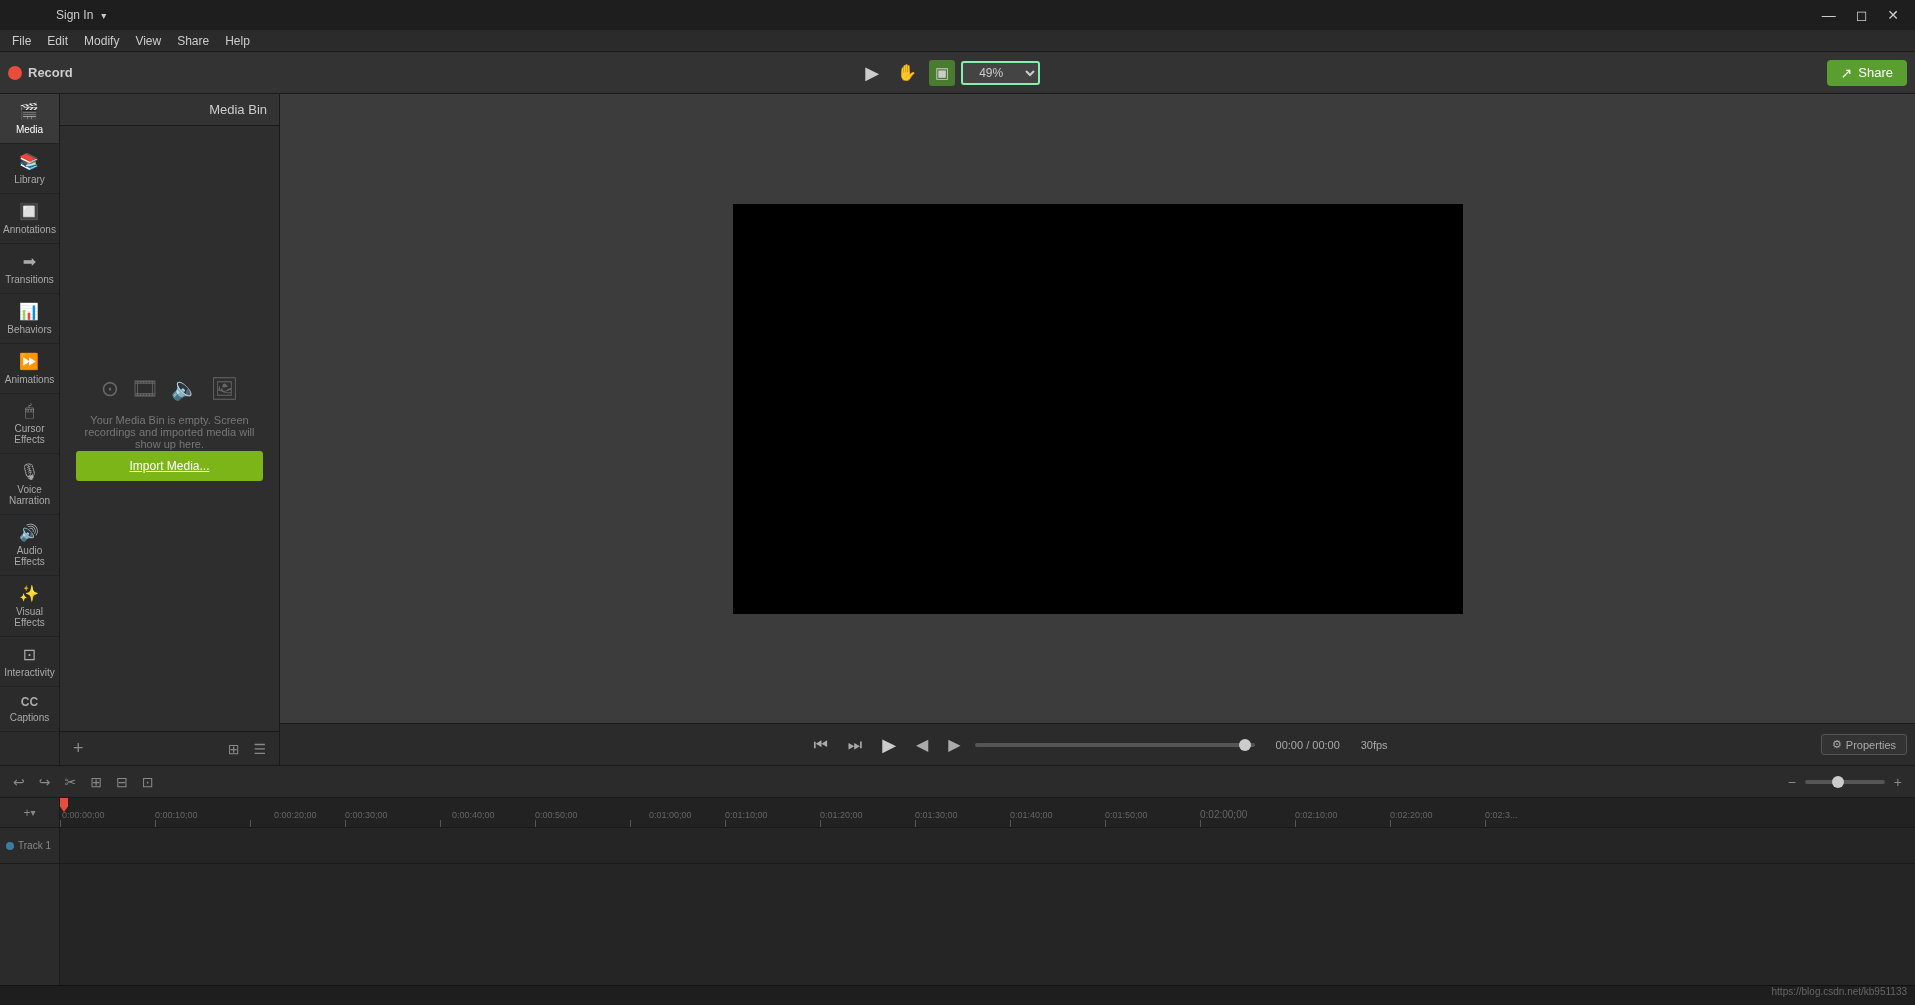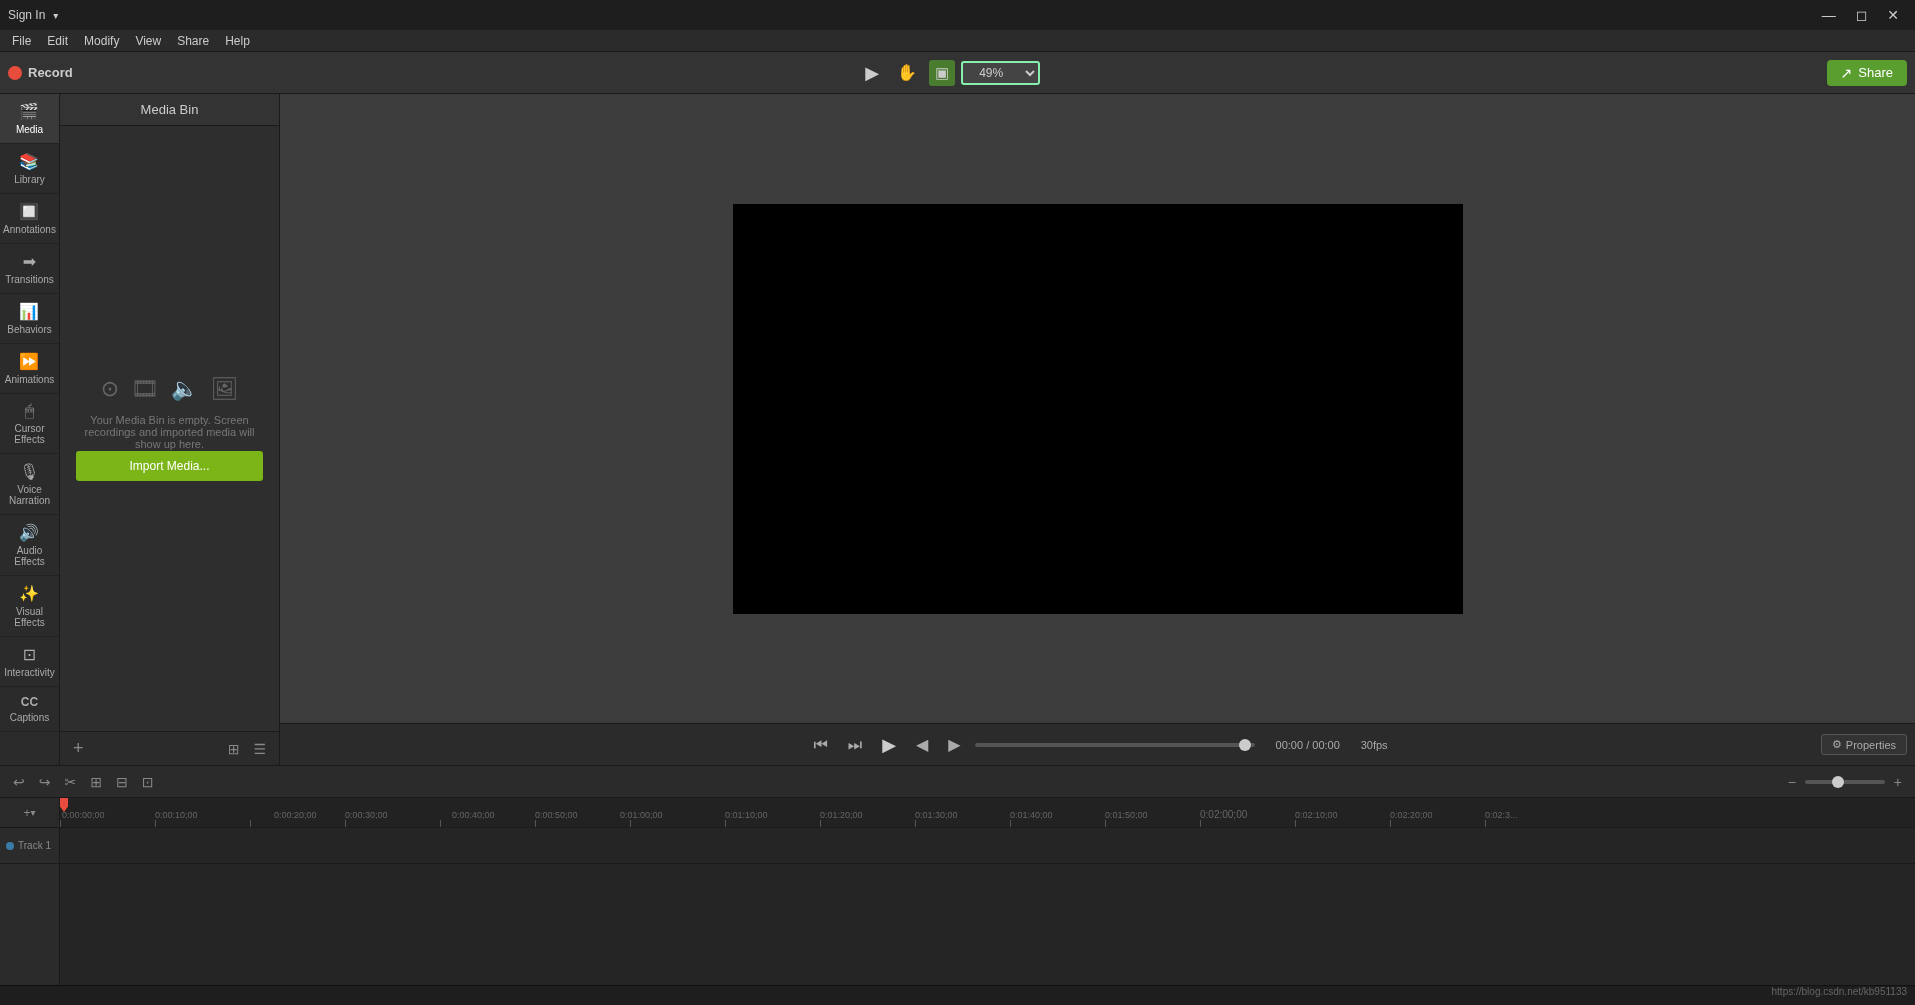--- a/index.html
+++ b/index.html
@@ -90,21 +90,21 @@
       flex-direction: column;
       flex-shrink: 0;
       border-right: 1px solid #1a1a1a;
     }
     #panel-header {
       background: #333;
       padding: 8px 12px;
       font-size: 13px;
       color: #ccc;
       border-bottom: 1px solid #1a1a1a;
-      text-align: center;
+      text-align: right;
     }
     #panel-content {
       flex: 1;
       display: flex;
       flex-direction: column;
       align-items: center;
       justify-content: center;
       padding: 16px;
       color: #777;
       font-size: 11px;
@@ -115,20 +115,21 @@
     .import-btn {
       background: #7cb518;
       border: none;
       color: white;
       padding: 8px 20px;
       border-radius: 3px;
       cursor: pointer;
       font-size: 12px;
       margin-top: 1px;
       width: 100%;
+      text-decoration: underline;
     }
     #panel-footer {
       display: flex;
       justify-content: space-between;
       align-items: center;
       padding: 4px 8px;
       background: #2b2b2b;
       border-top: 1px solid #1a1a1a;
     }
     .view-btn { background: none; border: none; color: #888; cursor: pointer; font-size: 14px; padding: 2px 5px; }
@@ -283,21 +284,21 @@
       width: 2000px;
       background: #222;
       position: relative;
     }
   </style>
 </head>
 <body>
 
 <div id="titlebar">
   <div style="width:200px;display:flex;align-items:center;gap:8px;">
-    <span style="color:#ccc;font-size:12px;cursor:pointer;">Sign In</span>
+    <span style="color:#ccc;font-size:12px;cursor:pointer;margin-left:48px;">Sign In</span>
     <span style="color:#ccc;font-size:10px;">▾</span>
   </div>
   <div class="win-controls">
     <button class="win-btn">—</button>
     <button class="win-btn">◻</button>
     <button class="win-btn close">✕</button>
   </div>
 </div>
 
 <div id="menubar">
@@ -488,21 +489,21 @@
 
             <span style="position:absolute;left:285px;bottom:8px;font-size:9px;color:#666;">0:00:30;00</span>
             <div style="position:absolute;left:285px;bottom:0;width:1px;height:8px;background:#555;"></div>
 
             <span style="position:absolute;left:392px;bottom:8px;font-size:9px;color:#666;">0:00:40;00</span>
             <div style="position:absolute;left:380px;bottom:0;width:1px;height:8px;background:#555;"></div>
 
             <span style="position:absolute;left:475px;bottom:8px;font-size:9px;color:#666;">0:00:50;00</span>
             <div style="position:absolute;left:475px;bottom:0;width:1px;height:8px;background:#555;"></div>
 
-            <span style="position:absolute;left:560px;bottom:8px;font-size:9px;color:#666;margin-top:20px;">0:01:00;00</span>
+            <span style="position:absolute;left:589px;bottom:8px;font-size:9px;color:#666;margin-top:20px;">0:01:00;00</span>
             <div style="position:absolute;left:570px;bottom:0;width:1px;height:8px;background:#555;"></div>
 
             <span style="position:absolute;left:665px;bottom:8px;font-size:9px;color:#666;">0:01:10;00</span>
             <div style="position:absolute;left:665px;bottom:0;width:1px;height:8px;background:#555;"></div>
 
             <span style="position:absolute;left:760px;bottom:8px;font-size:9px;color:#666;">0:01:20;00</span>
             <div style="position:absolute;left:760px;bottom:0;width:1px;height:8px;background:#555;"></div>
 
             <span style="position:absolute;left:855px;bottom:8px;font-size:9px;color:#666;">0:01:30;00</span>
             <div style="position:absolute;left:855px;bottom:0;width:1px;height:8px;background:#555;"></div>

